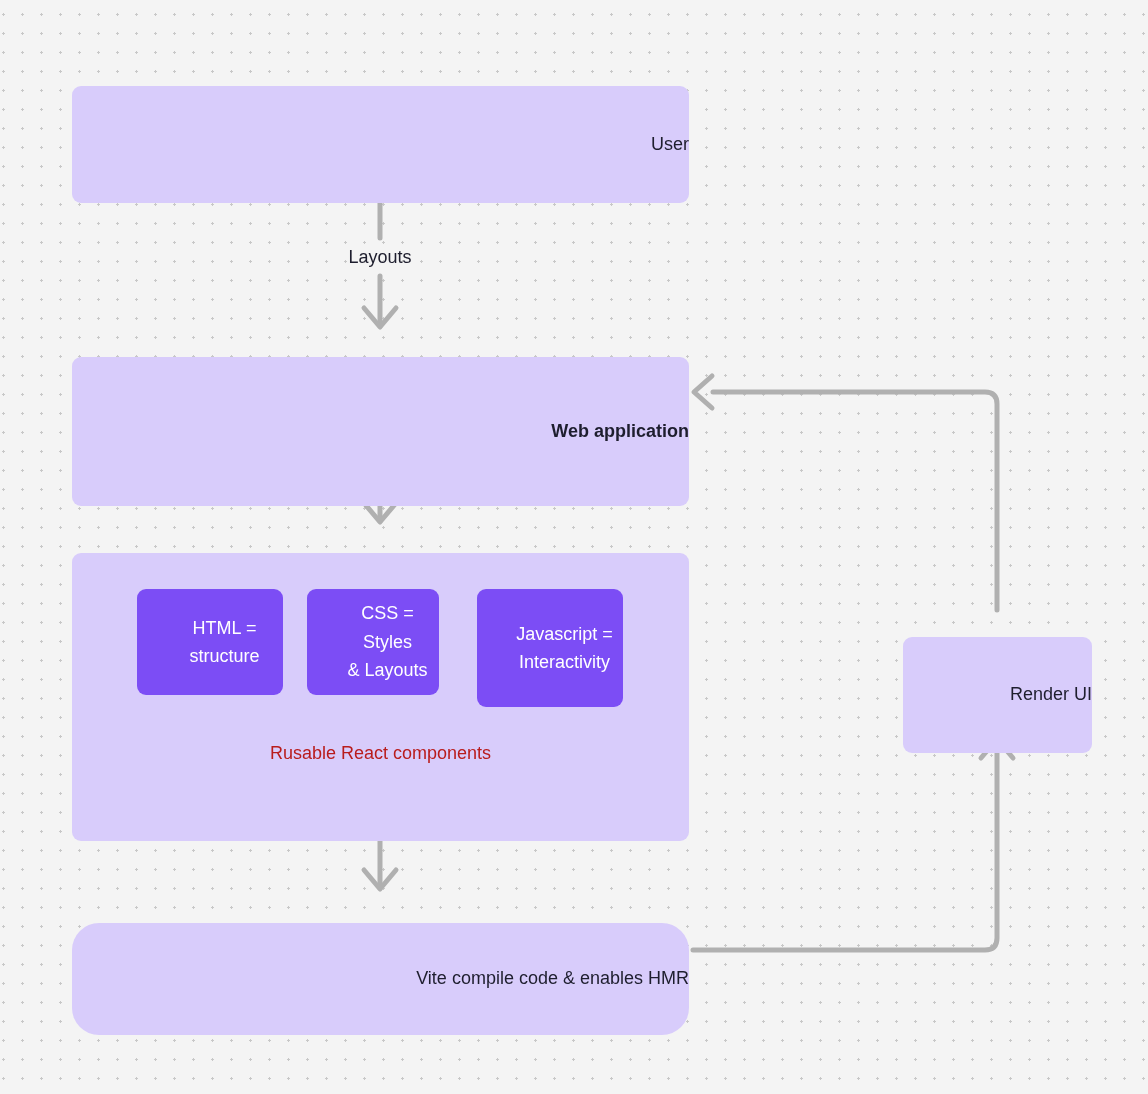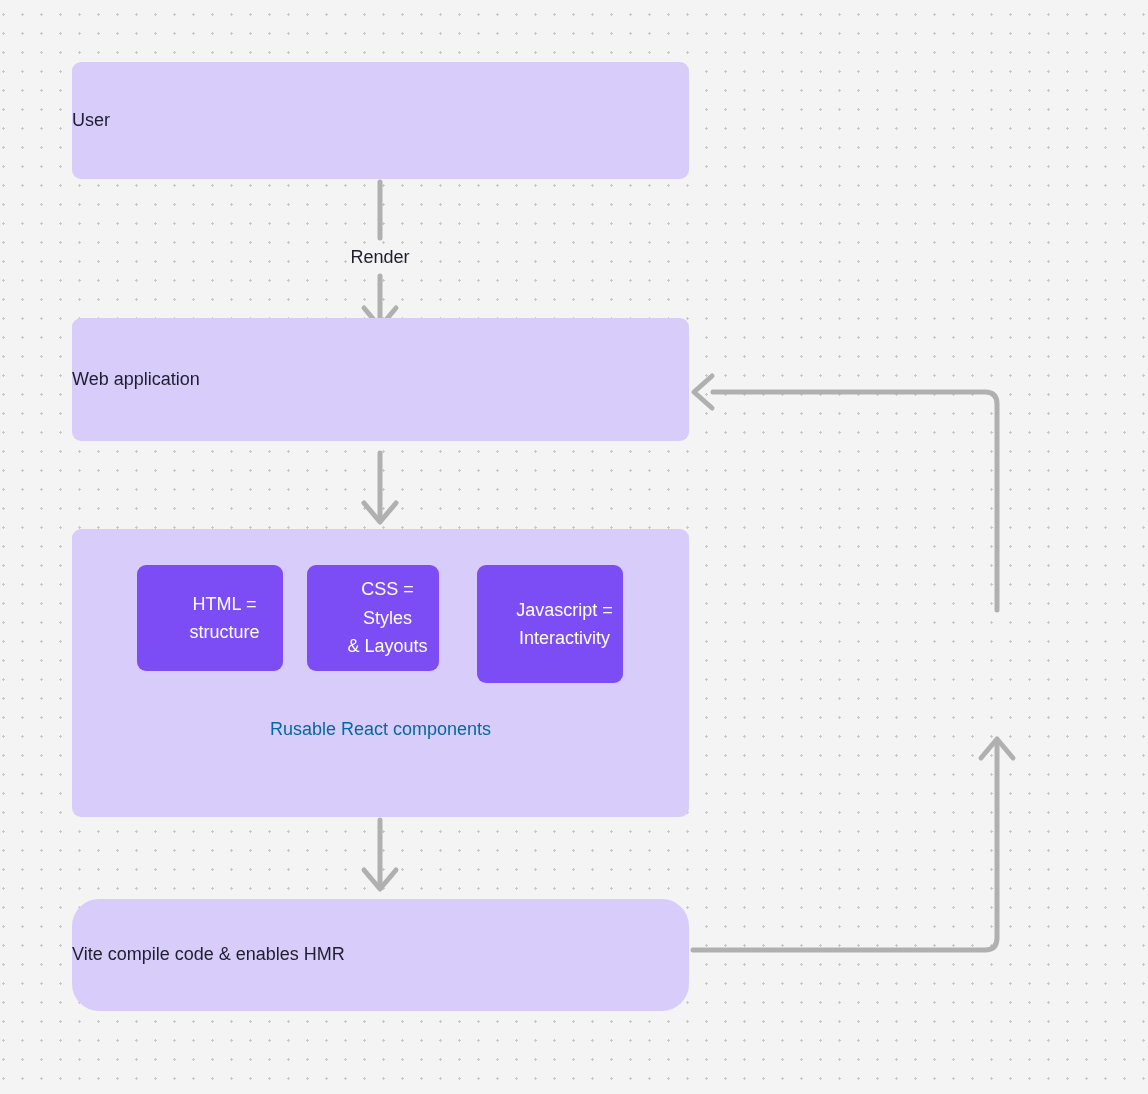--- a/index.html
+++ b/index.html
@@ -23,36 +23,37 @@
     width: 1148px;
     height: 1094px;
   }
 
   .node {
     position: absolute;
     background: #d8ccfb;
     border-radius: 9px;
     display: flex;
     align-items: center;
-    justify-content: flex-start;
+    justify-content: flex-end;
     color: #1e1e2e;
     font-size: 18px;
     line-height: 1.42;
     text-align: center;
+    margin-top: 24px;
   }
 
   .node-label {
     color: #1e1e2e;
     font-size: 18px;
     white-space: pre;
   }
 
   
   #node-user        { left: 72px;  top: 62px;  width: 617px; height: 117px; }
-  #node-webapp      { left: 72px;  top: 318px; width: 617px; height: 123px; }
+  #node-webapp      { left: 72px;  top: 333px; width: 617px; height: 149px; font-weight: bold; }
   #node-components  { left: 72px;  top: 529px; width: 617px; height: 288px; display: block; }
   #node-vite        { left: 72px;  top: 899px; width: 617px; height: 112px; border-radius: 27px; }
   #node-render      { left: 903px; top: 613px; width: 189px; height: 116px; }
 
   
   .chip {
     position: absolute;
     background: #7c4df5;
     border-radius: 9px;
     display: flex;
@@ -68,21 +69,21 @@
   #chip-html { left: 65px;  top: 36px; width: 146px; height: 106px; }
   #chip-css  { left: 235px; top: 36px; width: 132px; height: 106px; }
   #chip-js   { left: 405px; top: 36px; width: 146px; height: 118px; }
 
   #components-caption {
     position: absolute;
     left: 0; right: 0;
     top: 188px;
     text-align: center;
     font-size: 18px;
-    color: #0369a1;
+    color: #b91c1c;
   }
 
   
   #edges {
     position: absolute;
     left: 0; top: 0;
     width: 1148px;
     height: 1094px;
     pointer-events: none;
   }
@@ -139,21 +140,21 @@
       <path class="edge-path" d="M 693 950 L 985 950 Q 997 950 997 938 L 997 742"></path>
       <path class="edge-head" d="M 981 758 L 997 739 L 1013 758"></path>
     </g>
 
     <g>
       <path class="edge-path" d="M 997 610 L 997 404 Q 997 392 985 392 L 713 392"></path>
       <path class="edge-head" d="M 712 376 L 694 392 L 712 408"></path>
     </g>
   </svg>
 
-  <div class="edge-label" id="edge-label-prompt">Render</div>
+  <div class="edge-label" id="edge-label-prompt">Layouts</div>
 
   <div class="node" id="node-user">
     <span class="node-label">User</span>
   </div>
 
   <div class="node" id="node-webapp">
     <span class="node-label">Web application</span>
   </div>
 
   <div class="node" id="node-components">
@@ -173,14 +174,17 @@
 Interactivity</span>
     </div>
 
     <div id="components-caption">Rusable React components</div>
   </div>
 
   <div class="node" id="node-vite">
     <span class="node-label">Vite compile code &amp; enables HMR</span>
   </div>
 
+  <div class="node" id="node-render">
+    <span class="node-label">Render UI</span>
+  </div>
 
 </div>
 
 </body></html>

